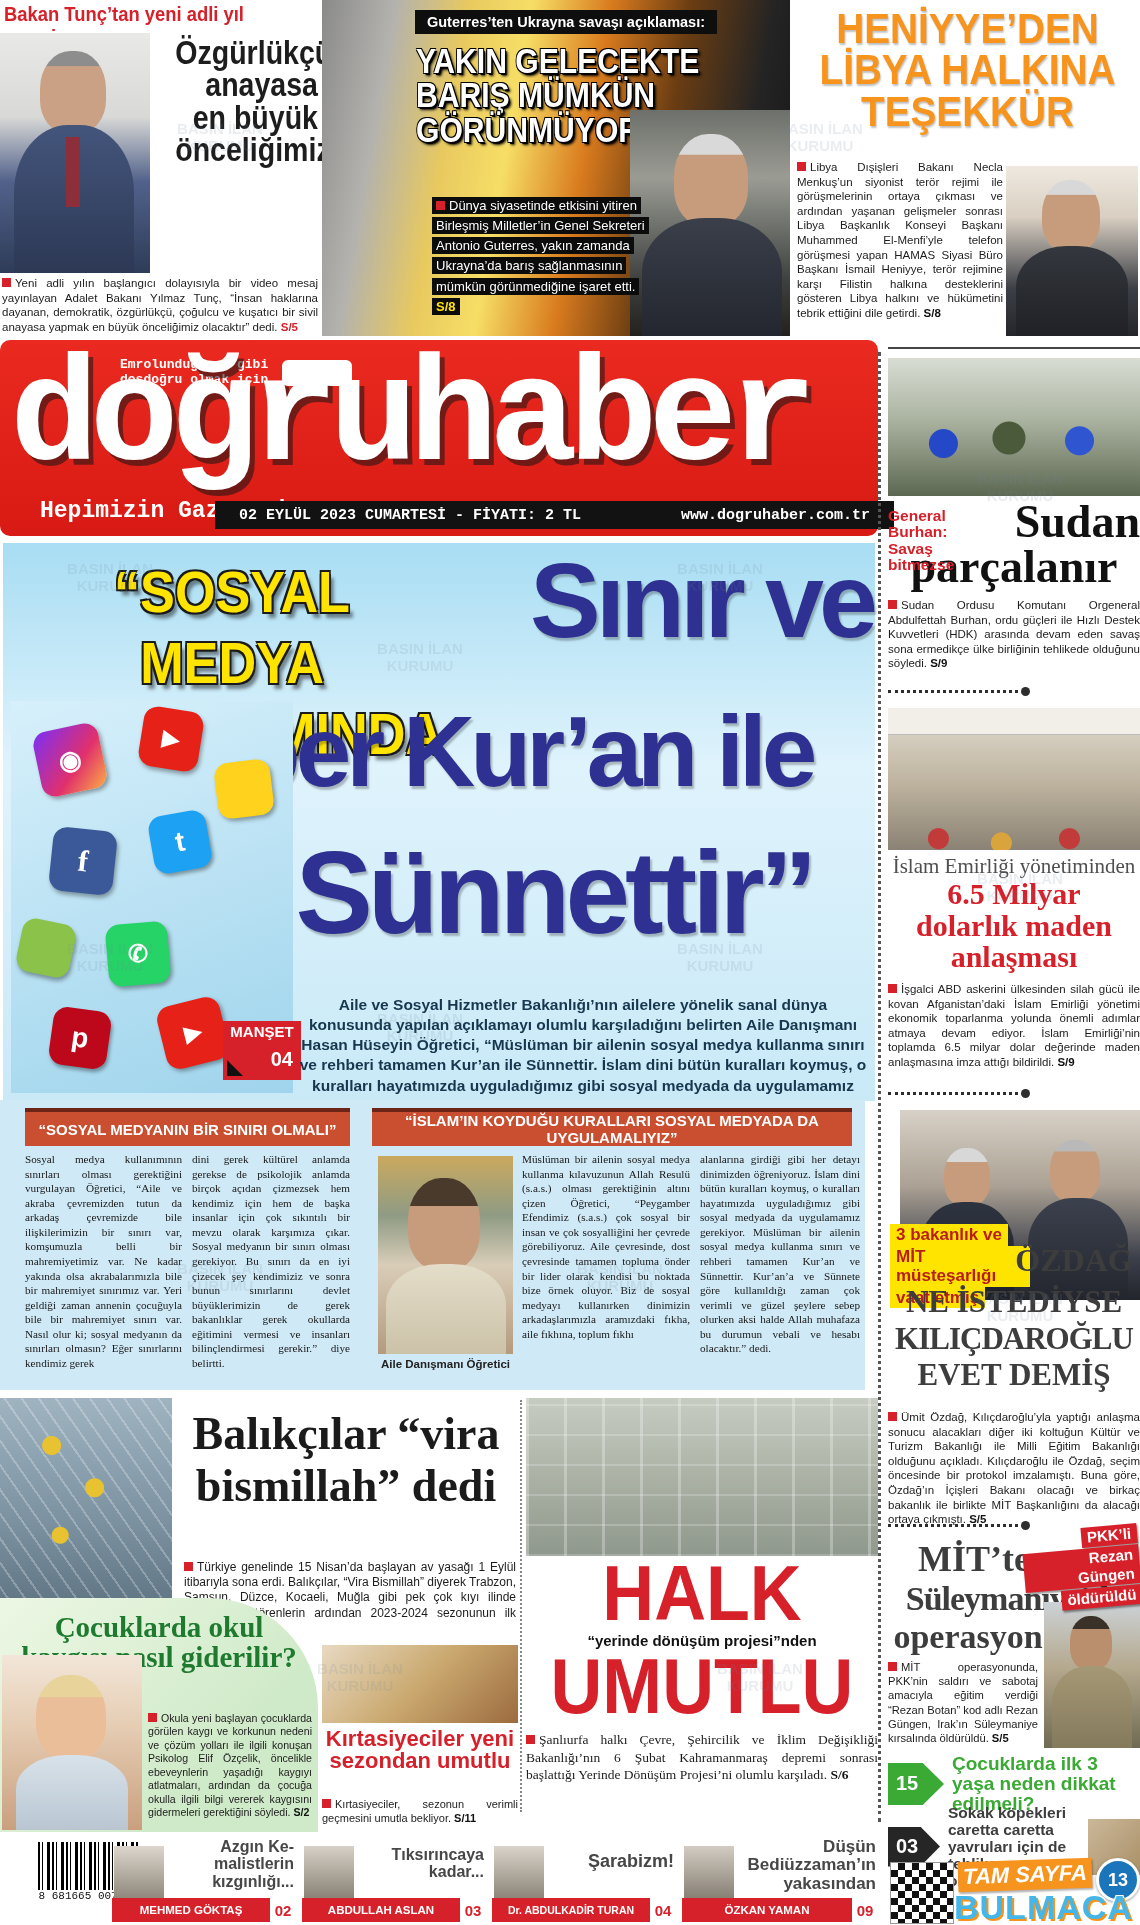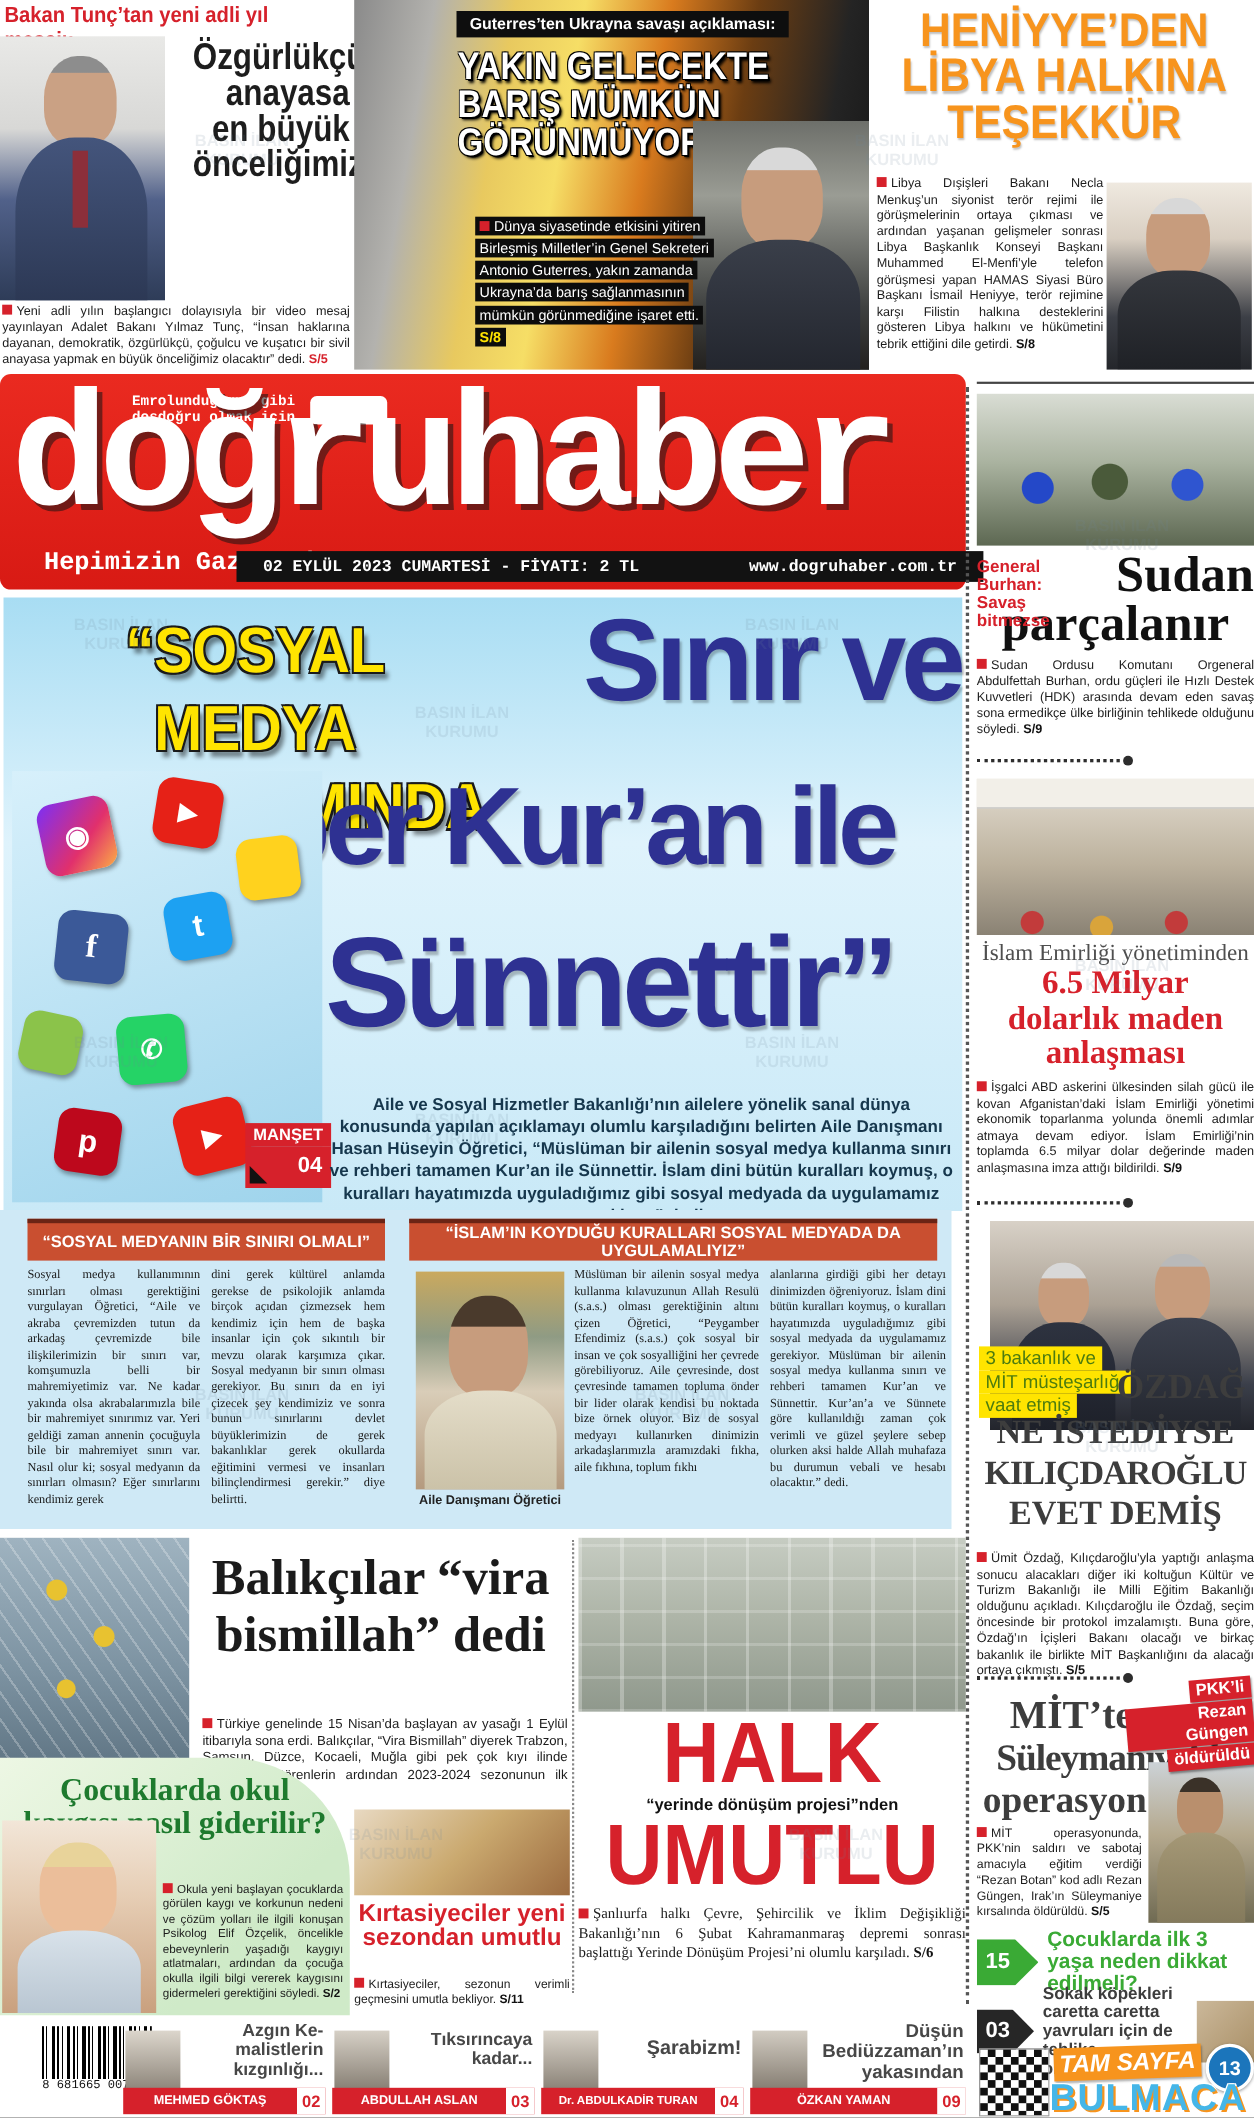--- a/index.html
+++ b/index.html
@@ -61,21 +61,21 @@
                        border-top:16px solid transparent;}
   
   .sub-box{background:#cfe9f6;}
   .sub-hdr{background:#c94f30;border-top:4px solid #6b2415;color:#fff;font-weight:bold;font-size:15px;
            text-align:center;display:flex;align-items:center;justify-content:center;}
   .col-txt{font-size:11.2px;line-height:1.3;color:#181818;text-align:justify;overflow:hidden;font-family:Liberation Serif, serif;}
   
   .ser-head-black{font-family:"Liberation Serif",serif;font-weight:bold;color:#111;}
   .ser-head-red{font-family:"Liberation Serif",serif;font-weight:bold;color:#d6212b;}
   .ser-head-gray{font-family:"Liberation Serif",serif;font-weight:bold;color:#4f4f4f;}
-  .ylabel{background:#ffe400;color:#4d7c0f;font-weight:normal;font-size:17px;padding:1px 6px;display:inline-block;}
+  .ylabel{background:#ffe400;color:#b91c1c;font-weight:bold;font-size:17px;padding:1px 6px;display:inline-block;}
   .arrow-badge{clip-path:polygon(0 0,62% 0,100% 50%,62% 100%,0 100%);display:flex;align-items:center;
                justify-content:flex-start;color:#fff;font-weight:bold;font-size:20px;padding-left:8px;}
   .redbadge{background:#d6212b;color:#fff;font-weight:bold;font-size:15px;padding:0 6px;display:inline-block;
             box-shadow:1px 2px 2px rgba(0,0,0,.4);}
   .crossword{background:conic-gradient(#111 90deg,#fff 90deg 180deg,#111 180deg 270deg,#fff 270deg) 0 0/14px 14px;border:1px solid #999;}
   .ribbon{background:#f7941d;color:#fff;font-weight:bold;font-style:italic;font-size:22px;display:flex;
           align-items:center;justify-content:center;transform:rotate(-2deg);box-shadow:1px 2px 2px rgba(0,0,0,.3);}
   .bul-word{font-weight:bold;font-size:34px;letter-spacing:1px;color:#45b6e8;
             text-shadow:2px 2px 0 #f7941d,-1px -1px 0 #fff,1px -1px 0 #fff,-1px 1px 0 #fff,1px 1px 0 #fff;}
   .circle13{background:#1b75bb;border:3px solid #fff;border-radius:50%;color:#fff;font-weight:bold;

